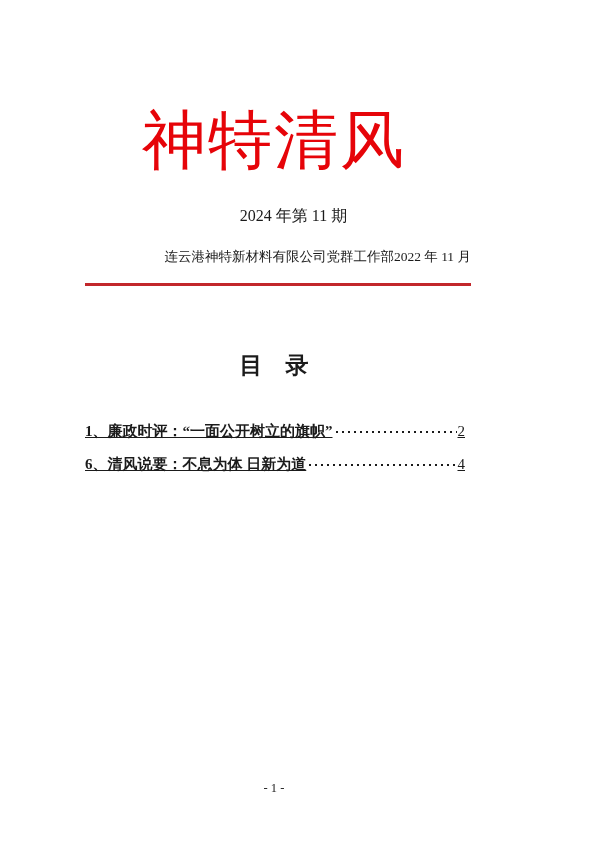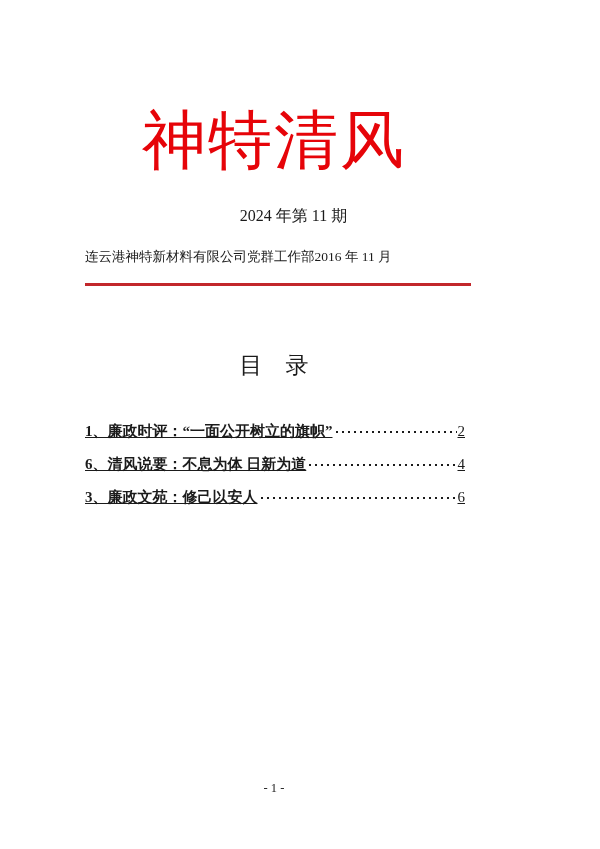--- a/index.html
+++ b/index.html
@@ -47,41 +47,41 @@
     line-height: 1.2;
     color: var(--text);
     margin-left: 39px;
   }
   .masthead-row {
     position: absolute;
     top: 249px;
     left: 85px;
     right: 77px;
     display: flex;
-    justify-content: flex-start;
+    justify-content: flex-end;
     align-items: baseline;
     font-size: 13.5px;
     line-height: 1.2;
   }
   .red-rule {
     position: absolute;
     top: 283px;
     left: 85px;
     right: 77px;
     height: 3px;
     background: var(--rule-red);
   }
   .toc-heading {
     position: absolute;
     top: 352px;
     left: 0;
     right: 0;
     text-align: center;
     font-size: 23px;
-    font-weight: 400;
+    font-weight: 700;
     line-height: 1.2;
     color: var(--text);
   }
   .toc-list {
     position: absolute;
     top: 415px;
     left: 85px;
     right: 83px;
   }
   .toc-entry {
@@ -124,40 +124,35 @@
 <body>
 
 <div class="page">
 
   <div class="masthead-title">神特清风</div>
 
   <div class="issue-line">2024 年第 11 期</div>
 
   <div class="masthead-row">
     <span>连云港神特新材料有限公司党群工作部</span>
-    <span>2016 年 11 月</span>
+    <span>2022 年 11 月</span>
   </div>
 
   <div class="red-rule"></div>
 
   <div class="toc-heading">目　录</div>
 
   <div class="toc-list">
     <div class="toc-entry">
       <span class="toc-label">1、廉政时评：“一面公开树立的旗帜”</span>
       <span class="dot-leader"></span>
       <span class="toc-page-num">2</span>
     </div>
     <div class="toc-entry">
       <span class="toc-label">6、清风说要：不息为体 日新为道</span>
       <span class="dot-leader"></span>
       <span class="toc-page-num">4</span>
     </div>
-    <div class="toc-entry">
-      <span class="toc-label">3、廉政文苑：修己以安人</span>
-      <span class="dot-leader"></span>
-      <span class="toc-page-num">6</span>
-    </div>
   </div>
 
   <div class="page-footer">- 1 -</div>
 
 </div>
 
 </body></html>

